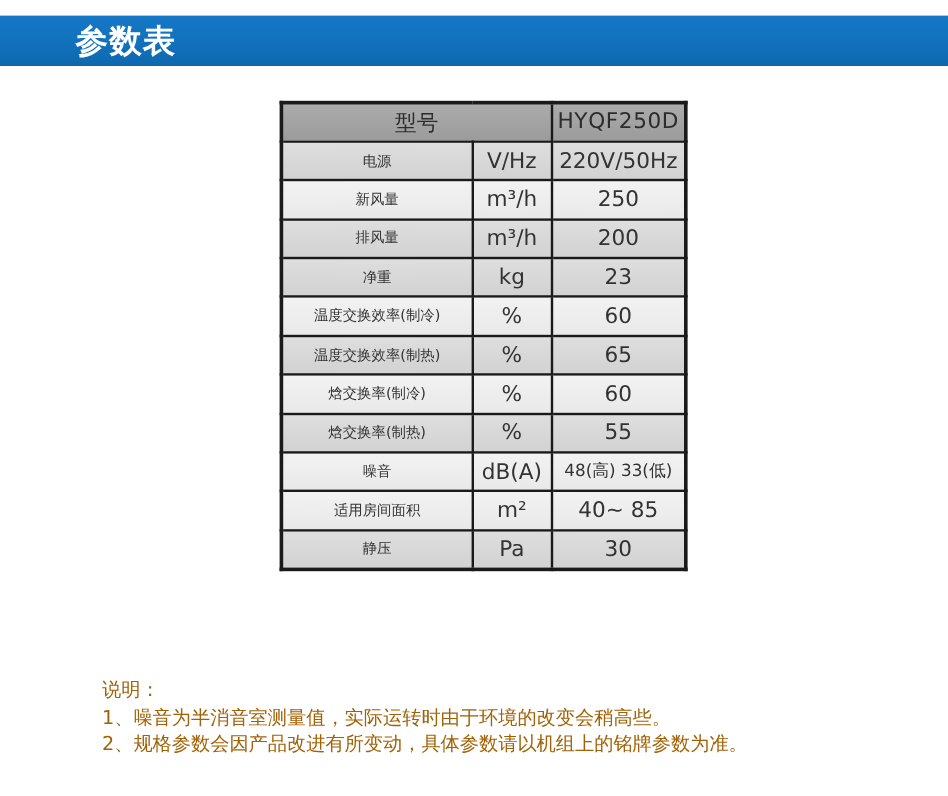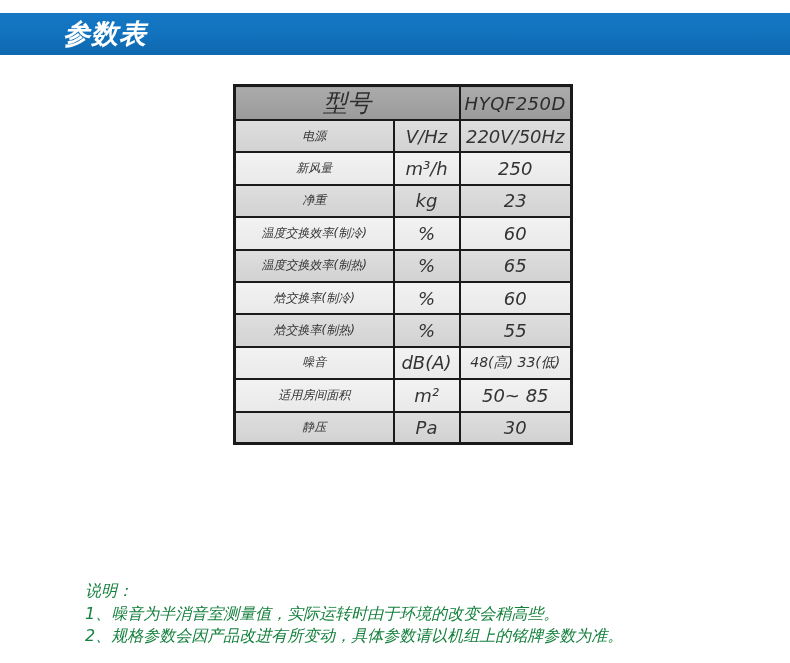--- a/index.html
+++ b/index.html
@@ -2,21 +2,21 @@
 <html><head>
 <meta charset="utf-8">
 <style>
   * { margin: 0; padding: 0; box-sizing: border-box; }
   html, body {
     width: 790px; height: 663px;
     background: #ffffff;
     font-family: "DejaVu Sans", "Liberation Sans", sans-serif;
     overflow: hidden;
   }
-  .page { position: relative; width: 710px; height: 663px; background: #fff; font-style: italic; }
+  .page { position: relative; width: 710px; height: 663px; background: #fff; }
 
   
   .title-bar {
     position: absolute;
     left: 0; top: 13px;
     width: 790px; height: 42px;
     background: linear-gradient(180deg, #1578c6 0%, #1171bc 55%, #0e68ae 100%);
     display: flex; align-items: center;
   }
   .title-bar .title-text {
@@ -44,39 +44,39 @@
     height: 32.4px;
     overflow: hidden;
     white-space: nowrap;
   }
   .col-label { width: 159px; }
   .col-unit  { width: 66px;  }
   .col-value { width: 112px; }
 
   tr.model-row td {
     background: linear-gradient(180deg, #ababab, #9b9b9b);
-    font-size: 24px;
+    font-size: 18px;
     color: #2c2c2c;
   }
   tr.model-row .model-value { font-size: 18px; letter-spacing: 0.5px; }
 
   tr.row-gray td  { background: linear-gradient(180deg, #dedede, #d2d2d2); }
   tr.row-light td { background: linear-gradient(180deg, #f2f2f2, #e9e9e9); }
 
   td.label-cell { font-size: 12px; }
   td.unit-cell  { font-size: 18px; }
   td.value-cell { font-size: 18px; }
   td.value-cell.small-value { font-size: 14px; }
 
   
   .notes {
     position: absolute;
-    left: 85px; top: 580px;
+    left: 85px; top: 564px;
     width: 640px;
-    color: #15803d;
+    color: #a16207;
     font-size: 16px;
     line-height: 22.5px;
   }
 </style>
 </head>
 <body>
 
 <div class="page">
 
   <div class="title-bar" style="background: linear-gradient(rgb(21, 120, 198), rgb(17, 113, 188) 55%, rgb(14, 104, 174));">
@@ -99,20 +99,25 @@
           <td class="label-cell">电源</td>
           <td class="unit-cell">V/Hz</td>
           <td class="value-cell">220V/50Hz</td>
         </tr>
         <tr class="row-light">
           <td class="label-cell">新风量</td>
           <td class="unit-cell">m³/h</td>
           <td class="value-cell">250</td>
         </tr>
         <tr class="row-gray">
+          <td class="label-cell">排风量</td>
+          <td class="unit-cell">m³/h</td>
+          <td class="value-cell">200</td>
+        </tr>
+        <tr class="row-gray">
           <td class="label-cell">净重</td>
           <td class="unit-cell">kg</td>
           <td class="value-cell">23</td>
         </tr>
         <tr class="row-light">
           <td class="label-cell">温度交换效率(制冷)</td>
           <td class="unit-cell">%</td>
           <td class="value-cell">60</td>
         </tr>
         <tr class="row-gray">
@@ -131,21 +136,21 @@
           <td class="value-cell">55</td>
         </tr>
         <tr class="row-light">
           <td class="label-cell">噪音</td>
           <td class="unit-cell">dB(A)</td>
           <td class="value-cell small-value">48(高) 33(低)</td>
         </tr>
         <tr class="row-light">
           <td class="label-cell">适用房间面积</td>
           <td class="unit-cell">m²</td>
-          <td class="value-cell">50~ 85</td>
+          <td class="value-cell">40~ 85</td>
         </tr>
         <tr class="row-gray">
           <td class="label-cell">静压</td>
           <td class="unit-cell">Pa</td>
           <td class="value-cell">30</td>
         </tr>
       </tbody>
   </table>
 
   <div class="notes">

